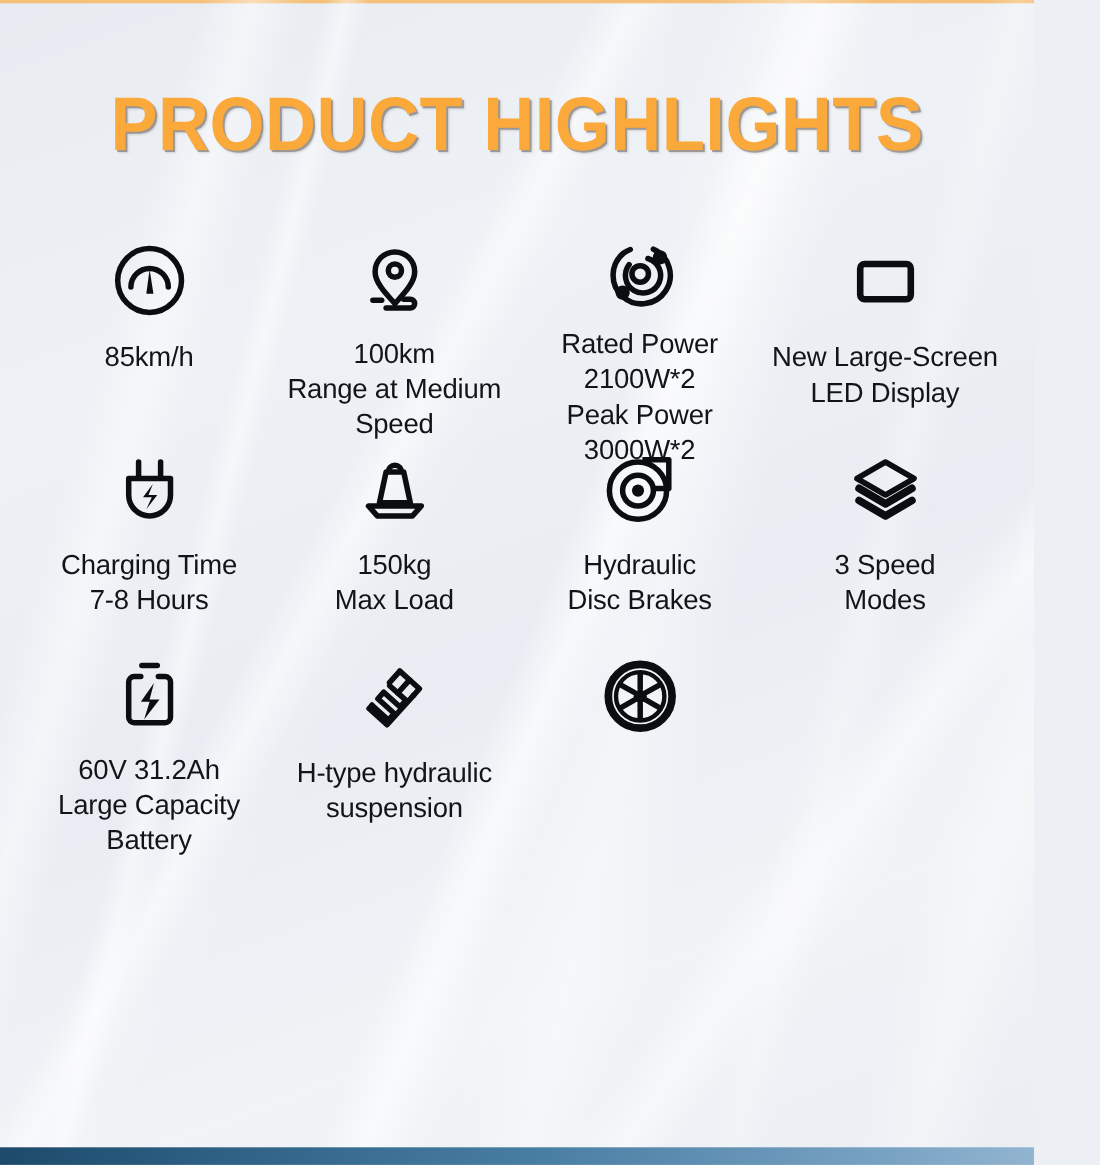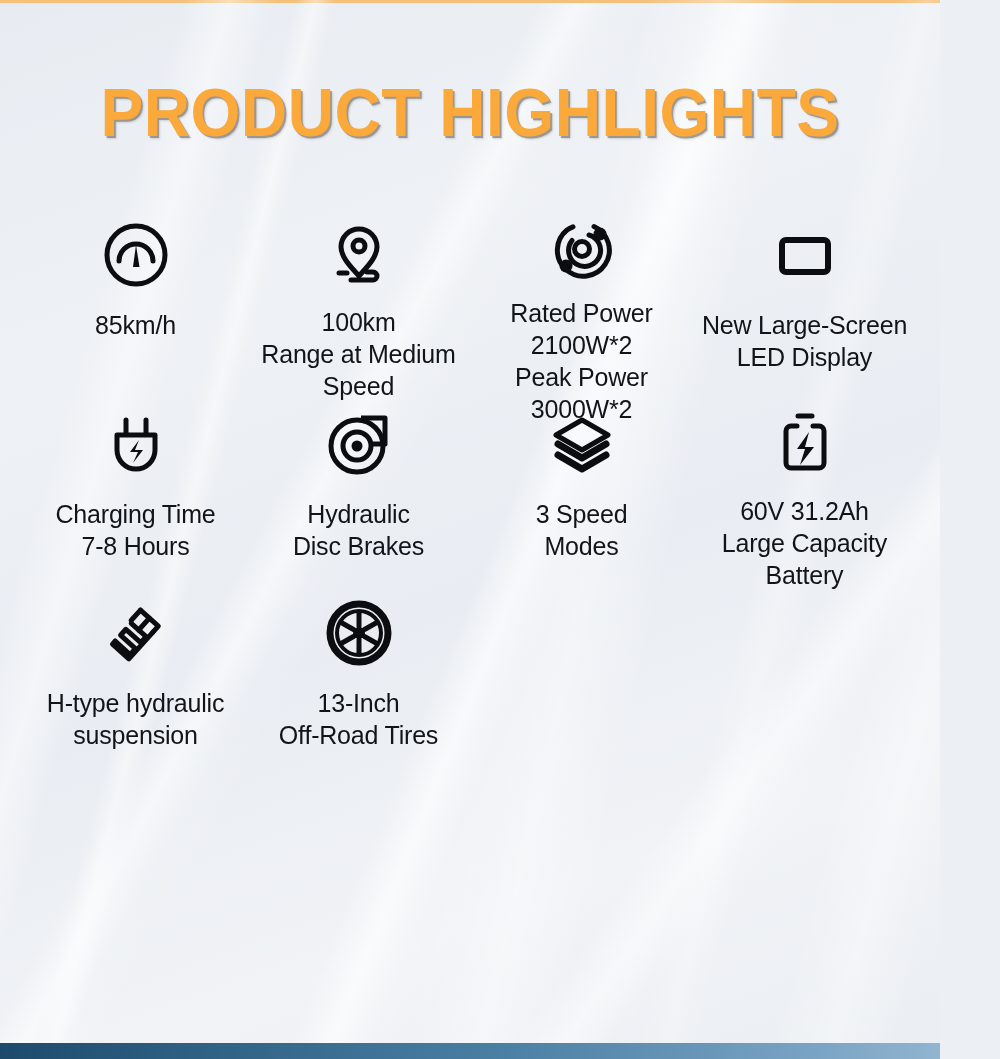--- a/index.html
+++ b/index.html
@@ -182,20 +182,33 @@
           <path d="M17 27 H55 V42 a19 19 0 0 1-38 0 Z"></path>
           <path d="M39 32 L30 44 H38 L33 55 L43 42 H35 Z" fill="#0b0d10" stroke="none"></path>
         </svg>
       </div>
       <div class="labels">
         <span>Charging Time</span>
         <span class="l2">7-8 Hours</span>
       </div>
     </div>
 
+    <div class="cell">
+      <div class="icon-wrap">
+        <svg width="72" height="72" viewBox="0 0 72 72" fill="none" stroke="#0b0d10" stroke-width="5" stroke-linejoin="round">
+          <path d="M30 21 a6 6 0 0 1 12 0"></path>
+          <path d="M28 21 H44 L50 49 H22 Z"></path>
+          <path d="M12 52 H60 L52 61 H20 Z"></path>
+        </svg>
+      </div>
+      <div class="labels">
+        <span>150kg</span>
+        <span class="l2">Max Load</span>
+      </div>
+    </div>
 
     <div class="cell">
       <div class="icon-wrap">
         <svg width="72" height="72" viewBox="0 0 72 72" fill="none" stroke="#0b0d10" stroke-width="5">
           <circle cx="34" cy="38" r="26"></circle>
           <circle cx="34" cy="38" r="14"></circle>
           <circle cx="34" cy="38" r="5.5" fill="#0b0d10" stroke="none"></circle>
           <path d="M38 10 H62 V36 H46" stroke-width="5" stroke-linejoin="round"></path>
         </svg>
       </div>
@@ -261,22 +274,18 @@
           <g stroke-width="5" stroke-linecap="round">
             <path d="M36 16 V29"></path>
             <path d="M36 43 V56"></path>
             <path d="M19 26 L30.5 32.5"></path>
             <path d="M41.5 39.5 L53 46"></path>
             <path d="M19 46 L30.5 39.5"></path>
             <path d="M41.5 32.5 L53 26"></path>
           </g>
         </svg>
       </div>
-      <div class="labels">
-        <span>13-Inch</span>
-        <span class="l2">Off-Road Tires</span>
-      </div>
     </div>
 
   </div>
 
   <div class="bottom-bar"></div>
 </div>
 
 </body></html>

